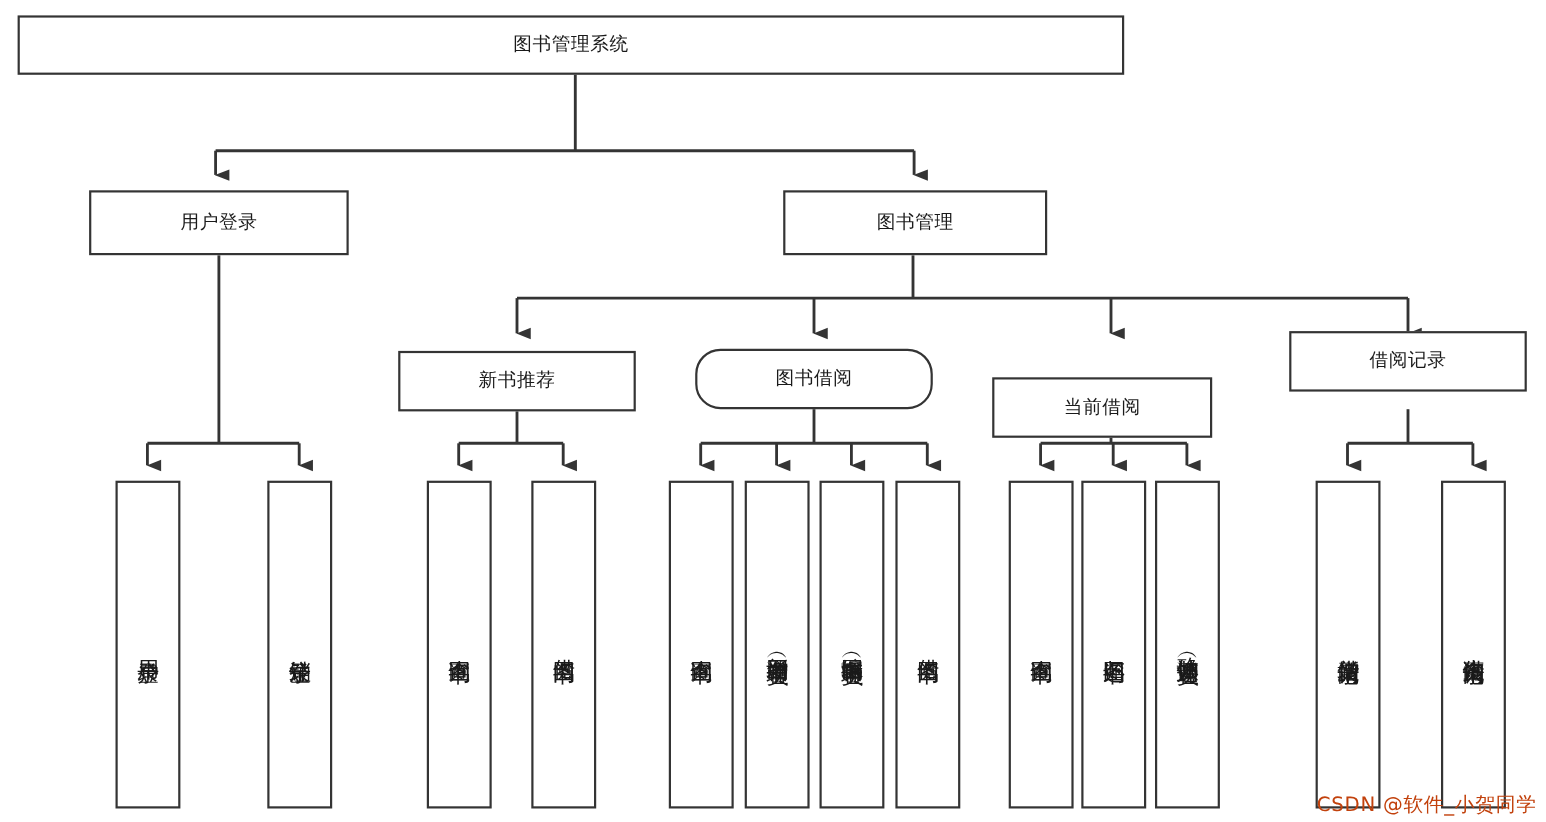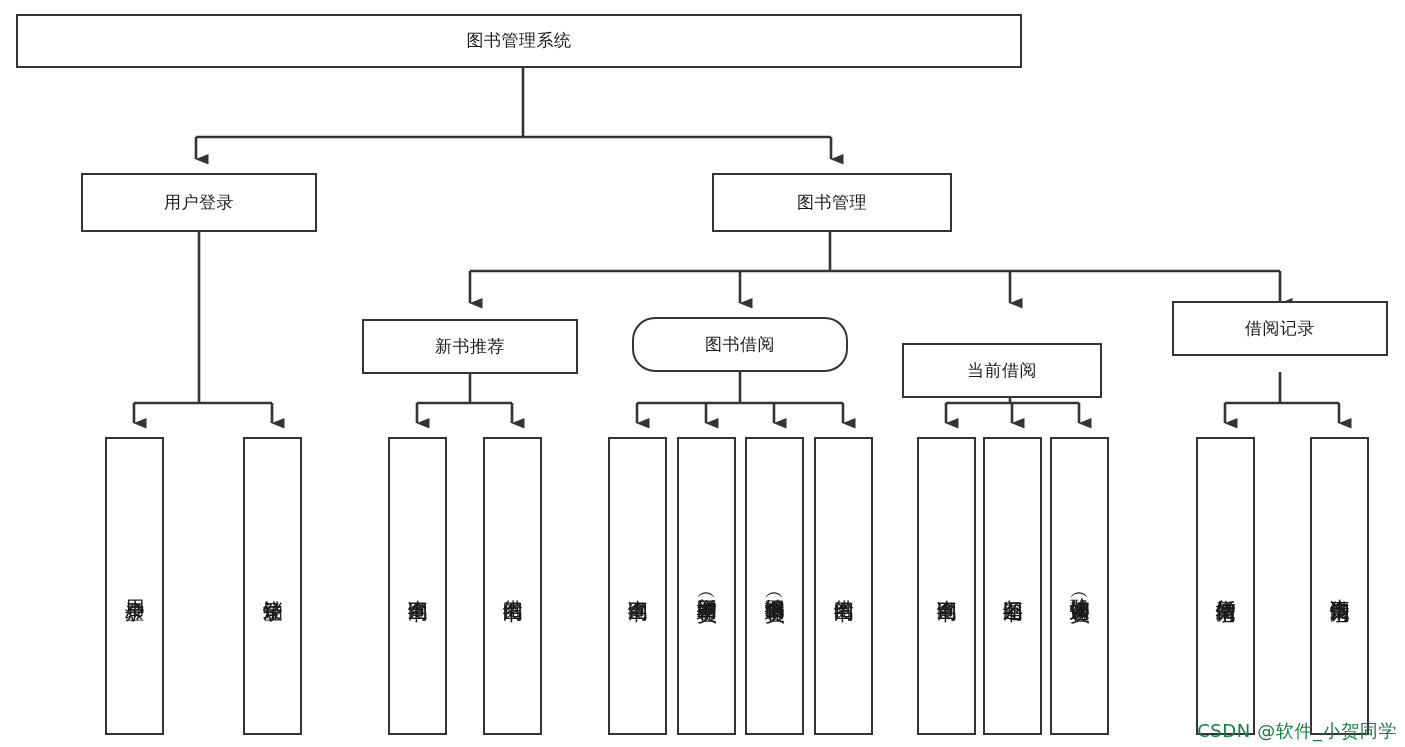--- a/index.html
+++ b/index.html
@@ -61,21 +61,21 @@
     line-height: 1.28;
     letter-spacing: 1px;
     white-space: normal;
     max-height: 100%;
   }
   #watermark {
     position: absolute;
     right: 8px;
     bottom: 4px;
     font-size: 18px;
-    color: #15803d;
+    color: #c2410c;
     letter-spacing: 0.6px;
     white-space: nowrap;
     pointer-events: none;
   }
 </style>
 </head>
 <body>
 
 <div id="canvas">
 

